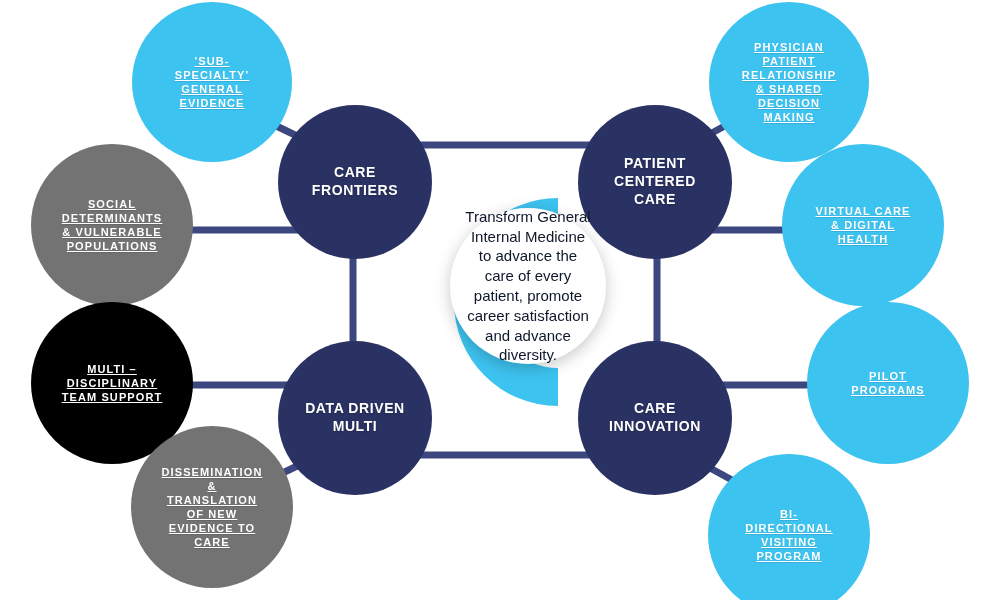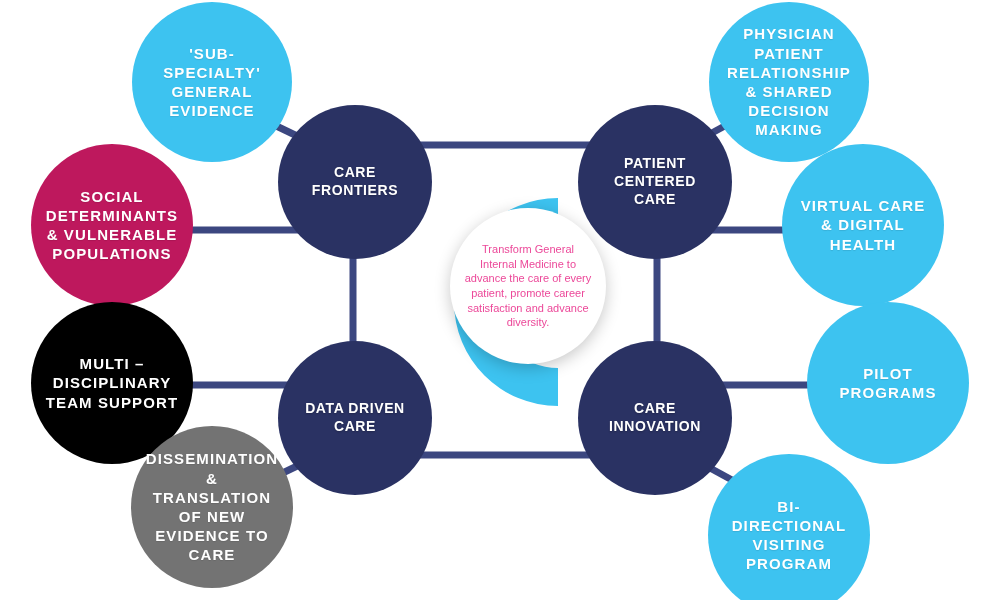--- a/index.html
+++ b/index.html
@@ -38,24 +38,25 @@
   }
   .node.pillar {
     background: #2a3263;
   }
   .node .label {
     color: #ffffff;
     line-height: 1.28;
     white-space: pre-line;
   }
   .node.satellite .label {
-    font-size: 15px;
+    font-size: 11px;
     font-weight: bold;
     letter-spacing: 1.1px;
     text-shadow: 0 1px 1px rgba(0,0,0,0.10);
+    text-decoration: underline;
   }
   .node.pillar .label {
     font-size: 14px;
     font-weight: bold;
     letter-spacing: 0.6px;
     text-shadow: 0 1px 2px rgba(0,0,0,0.25);
   }
   
   .center-ring {
     position: absolute;
@@ -67,22 +68,22 @@
     border-radius: 50%;
     background: #ffffff;
     box-shadow: 0 4px 16px rgba(0,0,0,0.22);
     z-index: 4;
     display: flex;
     align-items: center;
     justify-content: center;
     box-sizing: border-box;
   }
   .center-disc .center-text {
-    color: #ec4899;
-    font-size: 11px;
+    color: #0f172a;
+    font-size: 15px;
     line-height: 1.32;
     text-align: center;
     padding: 0 14px;
   }
 </style>
 </head>
 <body>
 
 <div id="canvas">
 
@@ -103,21 +104,21 @@
       </g>
   </svg>
 
   <div id="nodes-layer">
       <div class="node satellite" style="left: 132px; top: 2px; width: 160px; height: 160px; background: rgb(61, 195, 240);">
         <div class="label">'SUB-
 SPECIALTY'
 GENERAL
 EVIDENCE</div>
       </div>
-      <div class="node satellite" style="left: 31px; top: 144px; width: 162px; height: 162px; background: #be185d; justify-content: center;">
+      <div class="node satellite" style="left: 31px; top: 144px; width: 162px; height: 162px; background: #737373; justify-content: center;">
         <div class="label">SOCIAL
 DETERMINANTS
 &amp; VULNERABLE
 POPULATIONS</div>
       </div>
       <div class="node satellite" style="left: 31px; top: 302px; width: 162px; height: 162px; background: #000000;">
         <div class="label">MULTI –
 DISCIPLINARY
 TEAM SUPPORT</div>
       </div>
@@ -156,21 +157,21 @@
         <div class="label">CARE
 FRONTIERS</div>
       </div>
       <div class="node pillar" style="left: 578px; top: 105px; width: 154px; height: 154px; background: rgb(42, 50, 99);">
         <div class="label">PATIENT
 CENTERED
 CARE</div>
       </div>
       <div class="node pillar" style="left: 278px; top: 341px; width: 154px; height: 154px; background: rgb(42, 50, 99);">
         <div class="label">DATA DRIVEN
-CARE</div>
+MULTI</div>
       </div>
       <div class="node pillar" style="left: 578px; top: 341px; width: 154px; height: 154px; background: rgb(42, 50, 99);">
         <div class="label">CARE
 INNOVATION</div>
       </div>
     </div>
 
   <svg class="center-ring" style="left:410px; top:182px; width:200px; height:240px;" viewBox="0 0 200 240" width="200" height="240">
     <path d="M 148 16
              A 104 104 0 1 0 148 224

